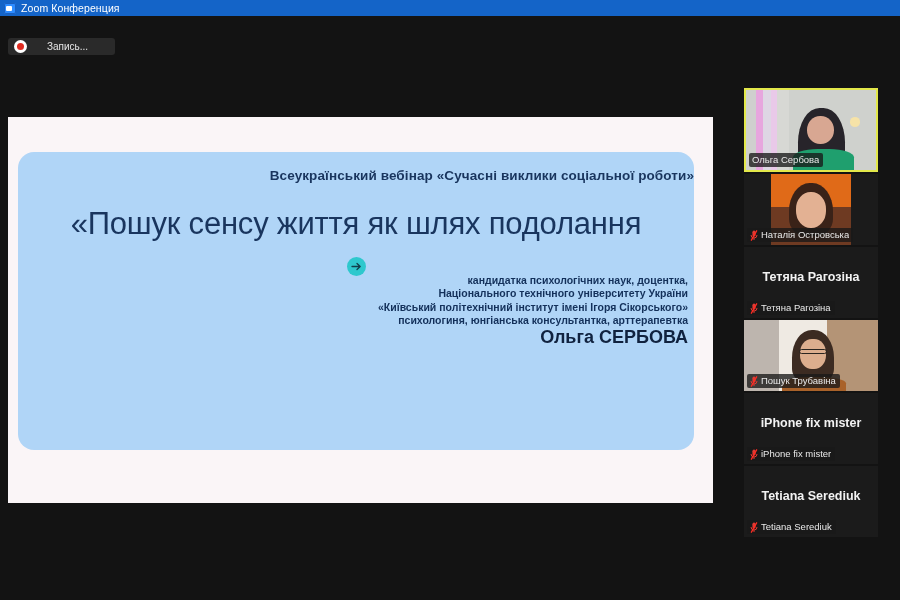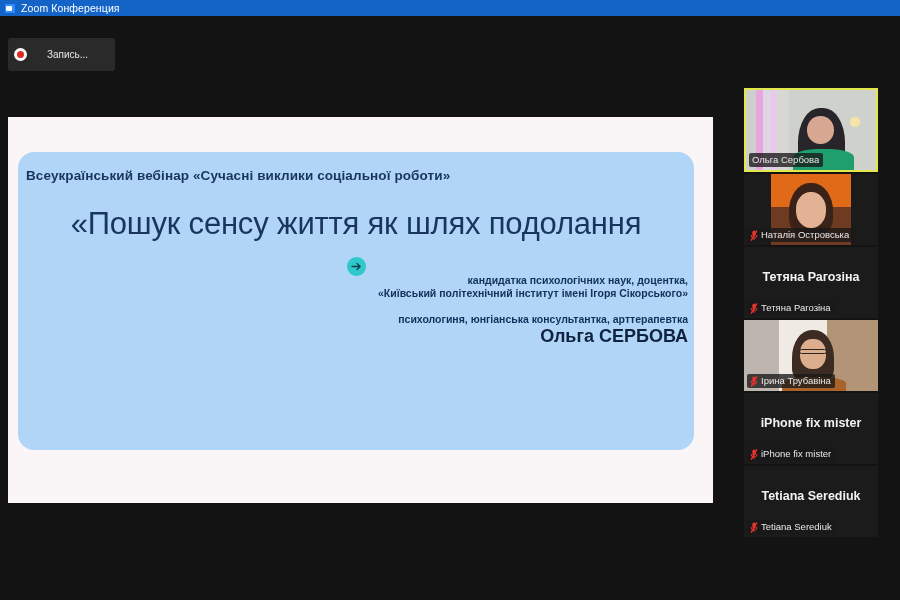--- a/index.html
+++ b/index.html
@@ -32,21 +32,21 @@
     white-space:nowrap;
   }
 
   
   .toolbar {
     position:absolute; left:0; top:16px; width:900px; height:28px;
     background:#131313;
   }
   .rec-pill {
     position:absolute; left:8px; top:22px;
-    height:33px; width:107px;
+    height:17px; width:107px;
     background:#2a2a2a; border-radius:3px;
     display:flex; align-items:center;
   }
   .rec-dot-wrap{
     width:13px; height:13px; border-radius:50%; background:#ffffff;
     margin-left:6px; display:flex; align-items:center; justify-content:center;
     flex:0 0 auto;
   }
   .rec-dot{ width:7px; height:7px; border-radius:50%; background:#e02b20; }
   .rec-label{
@@ -57,21 +57,21 @@
   .share-stage {
     position:absolute; left:8px; top:117px; width:705px; height:386px;
     background:#faf5f7;
   }
   .slide-card {
     position:absolute; left:10px; top:35px; width:676px; height:298px;
     background:#b0d5f7; border-radius:16px;
     padding:0; overflow:hidden;
   }
   .slide-eyebrow {
-    text-align:left; color:#19355e; font-size:13.5px; font-weight:bold;
+    text-align:right; color:#19355e; font-size:13.5px; font-weight:bold;
     margin-top:16px; letter-spacing:.1px; line-height:1.2;padding-left:8px;
   }
   .slide-title {
     text-align:center; color:#19355e; font-weight:normal;
     font-size:31px; line-height:1.18; margin-top:22px;
     letter-spacing:-.2px;
   }
   .slide-title .ln { display:block; }
 
   .slide-badge-row{
@@ -84,21 +84,21 @@
   .teal-badge svg{ display:block; }
 
   .slide-credentials{
     text-align:right; color:#13305a; font-weight:bold;
     font-size:10.5px; line-height:1.28; padding-right:6px; margin-top:-2px;
   }
   .slide-credentials .ln{ display:block; white-space:nowrap;padding-left:48px; }
 
   .slide-role{
     text-align:right; color:#13305a; font-weight:bold;
-    font-size:10.5px; padding-right:6px; margin-top:12px; white-space:nowrap;
+    font-size:10.5px; padding-right:6px; margin-top:0; white-space:nowrap;
   }
   .slide-speaker{
     text-align:right; color:#10223f; font-weight:bold;
     font-size:18px; padding-right:6px; margin-top:1px; white-space:nowrap;
   }
 
   
   .filmstrip{
     position:absolute; left:744px; top:88px; width:134px; height:440px;
   }
@@ -221,20 +221,21 @@
       <div class="slide-badge-row">
         <span class="teal-badge">
           <svg width="13" height="13" viewBox="0 0 13 13" aria-hidden="true">
             <path d="M2 6.5 h8 M7 3.5 L10.2 6.5 L7 9.5" stroke="#123e4a" stroke-width="1.3" fill="none" stroke-linecap="round" stroke-linejoin="round"></path>
           </svg>
         </span>
       </div>
 
       <div class="slide-credentials">
         <span class="ln">кандидатка психологічних наук, доцентка,</span>
+        <span class="ln">Національного технічного університету України</span>
         <span class="ln">«Київський політехнічний інститут імені Ігоря Сікорського»</span>
       </div>
 
       <div class="slide-role">психологиня,  юнгіанська консультантка, арттерапевтка</div>
       <div class="slide-speaker">Ольга СЕРБОВА</div>
     </div>
   </div>
 
   <div class="filmstrip">
 
@@ -284,21 +285,21 @@
         <div class="glasses"></div>
           <div class="shoulders"></div>
       </div>
       <div class="namebar">
         <svg class="mic-muted-icon" viewBox="0 0 8 11">
           <rect x="2.4" y="0.6" width="3.2" height="6" rx="1.6" fill="#e03a33"></rect>
           <path d="M1 5 a3 3 0 0 0 6 0" stroke="#e03a33" stroke-width="1" fill="none"></path>
           <path d="M4 8 v2" stroke="#e03a33" stroke-width="1"></path>
           <path d="M6.9 0.4 L1.1 10.6" stroke="#ff2b22" stroke-width="1.3"></path>
         </svg>
-        <span class="label">Ірина  Трубавіна</span>
+        <span class="label">Пошук  Трубавіна</span>
       </div>
     </div>
 
     <div class="tile">
       <div class="tile-bigname">iPhone fix mister</div>
       <div class="namebar">
         <svg class="mic-muted-icon" viewBox="0 0 8 11">
           <rect x="2.4" y="0.6" width="3.2" height="6" rx="1.6" fill="#e03a33"></rect>
           <path d="M1 5 a3 3 0 0 0 6 0" stroke="#e03a33" stroke-width="1" fill="none"></path>
           <path d="M4 8 v2" stroke="#e03a33" stroke-width="1"></path>

